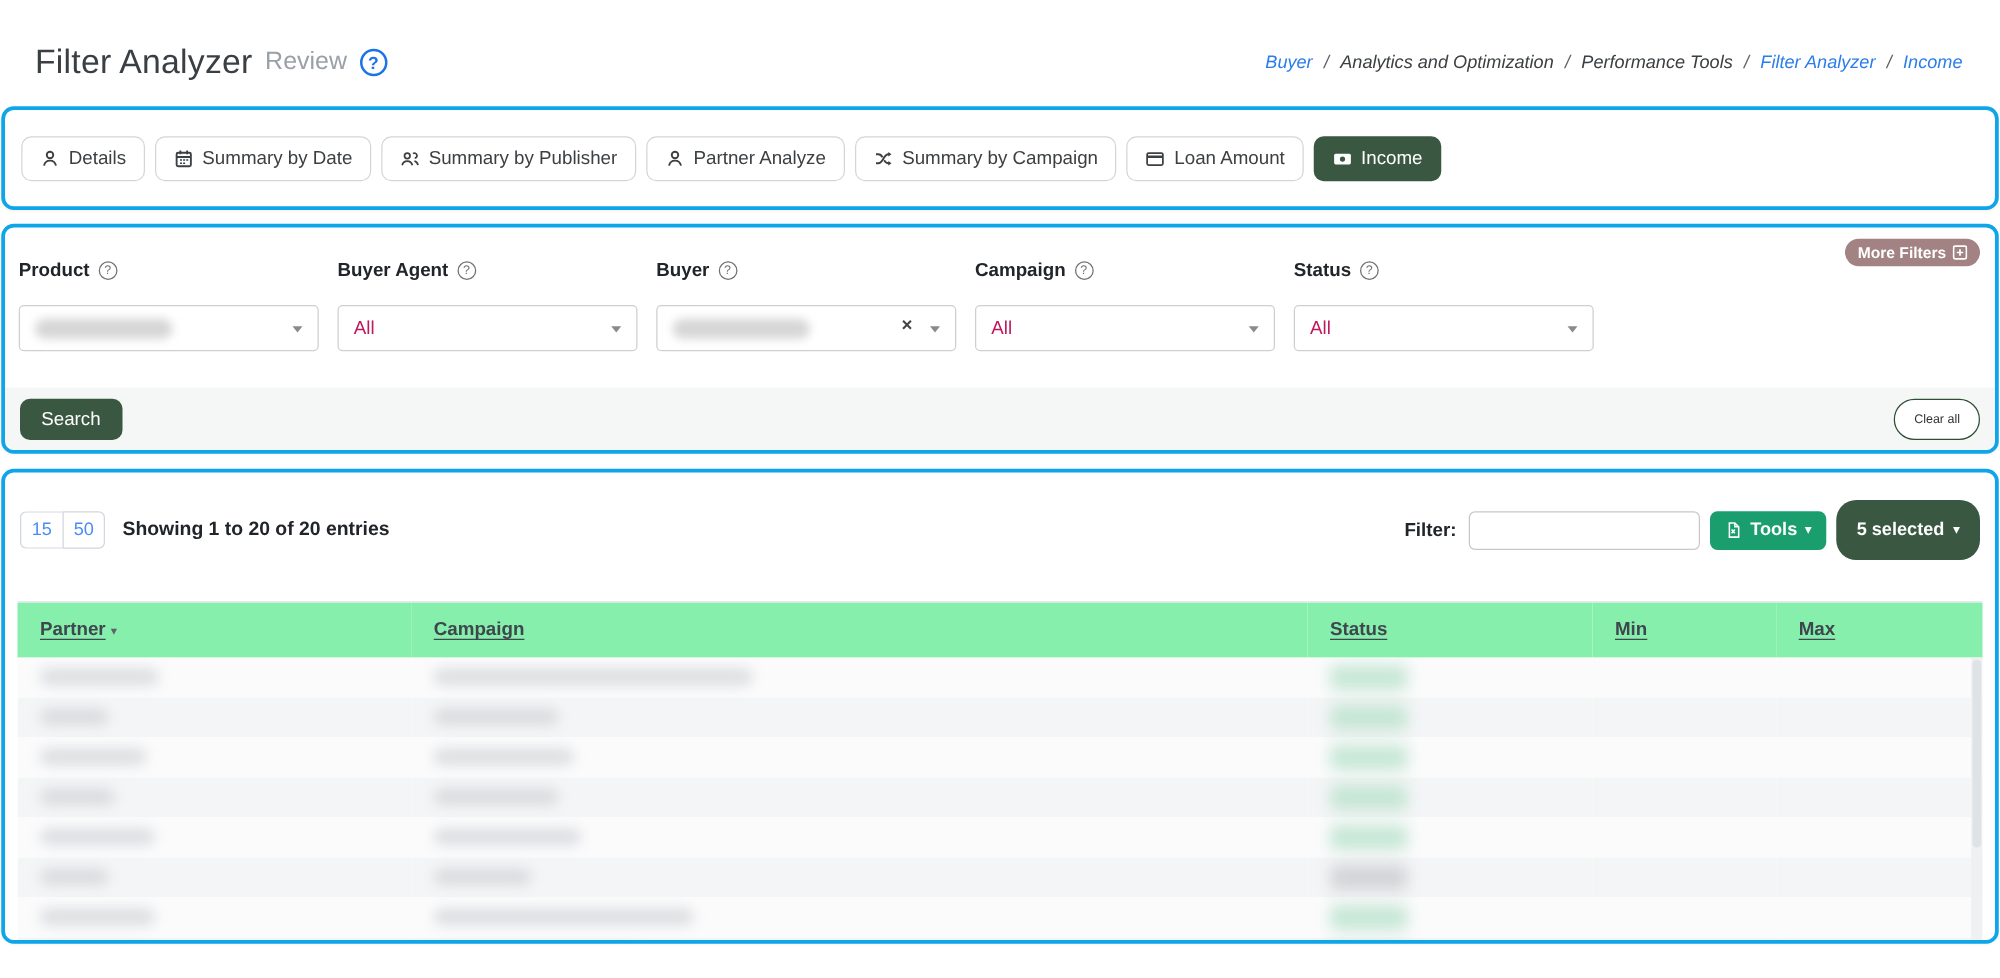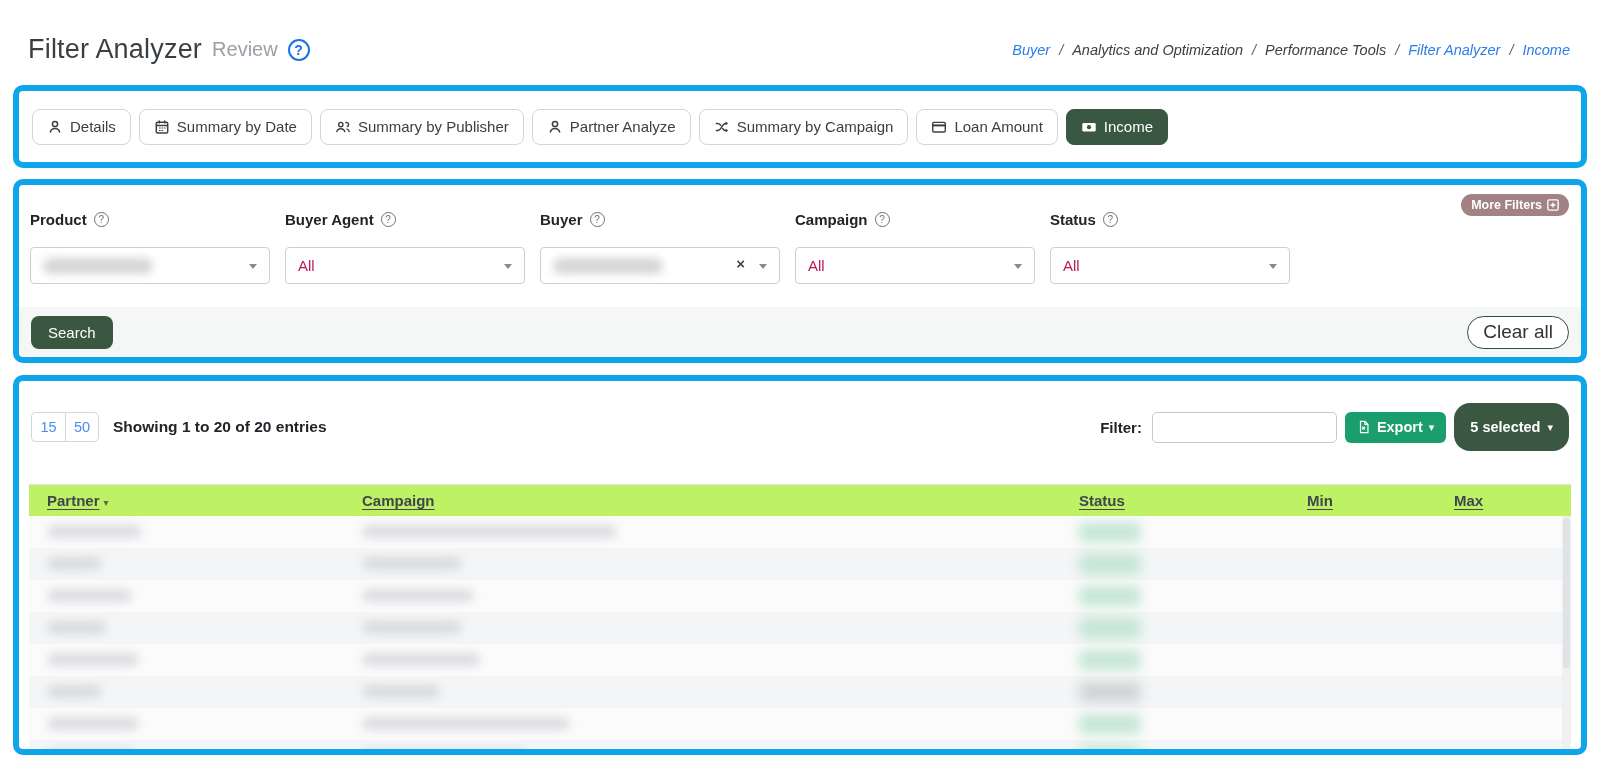--- a/index.html
+++ b/index.html
@@ -13,22 +13,22 @@
   .page-title { font-size: 27px; font-weight: 500; color: #3a3f44; letter-spacing: .2px; }
   .page-subtitle { font-size: 20px; color: #9aa0a6; font-weight: 400; }
   .q-blue { width: 22px; height: 22px; border: 2px solid #1a73e8; border-radius: 50%;
     color: #1a73e8; font-weight: 700; font-size: 14px; display: inline-flex;
     align-items: center; justify-content: center; cursor: pointer; }
   .breadcrumb { font-size: 14.5px; font-style: italic; color: #3c4043; display: flex; gap: 9px; align-items: center;}
   .breadcrumb .crumb.link { color: #2b7de9; cursor: pointer; }
   .breadcrumb .sep { color: #5f6368; }
 
   
-  .panel { background: #fff; border: 6px solid #0ea5e9; border-radius: 10px;
-    margin: 0 13px; box-shadow: 0 1px 2px rgba(0,0,0,.04); }
+  .panel { background: #fff; border: 3px solid #0ea5e9; border-radius: 10px;
+    margin: 0 1px; box-shadow: 0 1px 2px rgba(0,0,0,.04); }
 
   
   .tab-panel { height: 83px; display: flex; align-items: center; padding: 0 13px; gap: 8px; margin-bottom: 11px;}
   .tab { display: inline-flex; align-items: center; gap: 7px; height: 36px; padding: 0 14px;
     background: #fff; border: 1px solid #d5d5d5; border-radius: 8px; font-size: 15px;
     color: #3c4043; cursor: pointer; white-space: nowrap; font-family: inherit; }
   .tab .ticon { display: inline-flex; width: 16px; height: 16px; }
   .tab.active { background: #3a5741; border-color: #3a5741; color: #ffffff; font-weight: 500; }
   .tab svg { width: 16px; height: 16px; }
 
@@ -53,21 +53,21 @@
     position: absolute; right: 12px; top: 16px; }
   .clear-x { position: absolute; right: 34px; top: 7px; color: #444; font-size: 15px;
     font-weight: 700; cursor: pointer; }
   .redact-chip { height: 16px; border-radius: 8px; background: #d6d6d6; filter: blur(4px); width: 110px; }
   .filter-footer { position: absolute; left: 0; right: 0; bottom: 0; height: 50px;
     background: #f5f6f6; border-radius: 0 0 10px 10px; display: flex; align-items: center;
     justify-content: space-between; padding: 0 12px; }
   .search-btn { background: #3a5741; color: #fff; border: none; border-radius: 8px;
     height: 33px; padding: 0 17px; font-size: 15px; font-weight: 500; cursor: pointer; font-family: inherit;}
   .clearall-btn { background: #fff; color: #333; border: 1px solid #2f4f35; border-radius: 17px;
-    height: 33px; padding: 0 15px; font-size: 19px; cursor: pointer; font-family: inherit;}
+    height: 33px; padding: 0 15px; font-size: 10px; cursor: pointer; font-family: inherit;}
 
   
   .table-panel { margin-top: 12px; height: 380px; padding: 22px 10px 0; overflow: hidden; }
   .table-controls { display: flex; align-items: center; padding: 0 2px; }
   .pagesize-group { display: inline-flex; }
   .pagesize-btn { width: 34px; height: 30px; background: #fff; border: 1px solid #d0d7de;
     color: #4b8bf4; font-size: 14.5px; cursor: pointer; font-family: inherit; }
   .pagesize-btn.first { border-radius: 5px 0 0 5px; border-right: none; }
   .pagesize-btn.last { border-radius: 0 5px 5px 0; }
   .showing-text { font-size: 15.5px; font-weight: 700; color: #212529; margin-left: 14px; }
@@ -79,21 +79,21 @@
     padding: 0 12px; font-size: 14.5px; font-weight: 700; display: inline-flex; align-items: center;
     gap: 6px; cursor: pointer; font-family: inherit; }
   .export-btn svg { width: 14px; height: 14px; }
   .selected-btn { background: #3a5741; color: #fff; border: none; border-radius: 16px; height: 48px;
     padding: 0 16px; font-size: 14.5px; font-weight: 700; display: inline-flex; align-items: center;
     gap: 7px; cursor: pointer; font-family: inherit; }
   .caret-char { font-size: 11px; line-height: 1; }
 
   .table-wrap { margin-top: 33px; position: relative; }
   table.data { width: 100%; border-collapse: collapse; font-size: 15px; table-layout: fixed; }
-  thead th { background: #bef264; border-top: 1px solid #dfe3e8; text-align: left; height: 31px;
+  thead th { background: #86efac; border-top: 1px solid #dfe3e8; text-align: left; height: 44px;
     padding: 0 0 0 18px; font-size: 15px; color: #3f474e; }
   .th-label { font-weight: 700; text-decoration: underline; text-underline-offset: 3px; cursor: pointer; }
   .sort-caret { font-size: 10px; color: #5f6368; margin-left: 4px; }
   .table-body-clip { height: 258px; overflow: hidden; position: relative; }
   tbody tr { height: 32px; }
   tbody tr:nth-child(odd) { background: #fbfbfc; }
   tbody tr:nth-child(even) { background: #f4f5f6; }
   tbody td { padding: 0 0 0 18px; }
   .cell-chip { height: 13px; border-radius: 7px; background: #c6c9cd; filter: blur(5px); opacity: .6; }
   .status-chip { height: 20px; width: 62px; border-radius: 4px; filter: blur(6px); opacity: .8; }
@@ -272,21 +272,21 @@
     <span class="showing-text">Showing 1 to 20 of 20 entries</span>
     <span class="controls-right">
       <span class="filter-lbl">Filter:</span>
       <input class="filter-input" value="" style="">
       <button class="export-btn">
         <svg viewBox="0 0 16 16" fill="none" stroke="#ffffff" stroke-width="1.4">
           <path d="M4 1.5h5L12.5 5v9.5H4z"></path>
             <path d="M9 1.5V5h3.5"></path>
             <path d="M6 7.5l3 3.5M9 7.5l-3 3.5"></path>
         </svg>
-        <span>Export</span>
+        <span>Tools</span>
         <span class="caret-char">▾</span>
       </button>
       <button class="selected-btn">
         <span>5 selected</span>
         <span class="caret-char">▾</span>
       </button>
     </span>
   </div>
 
   <div class="table-wrap">

